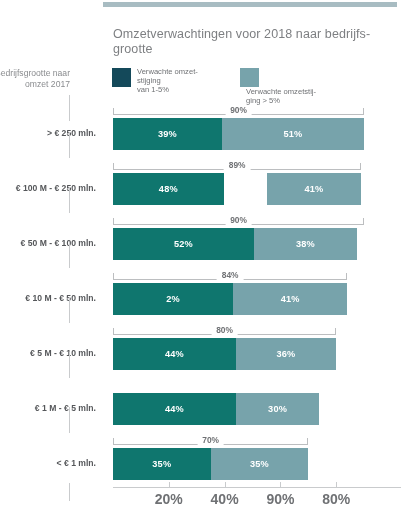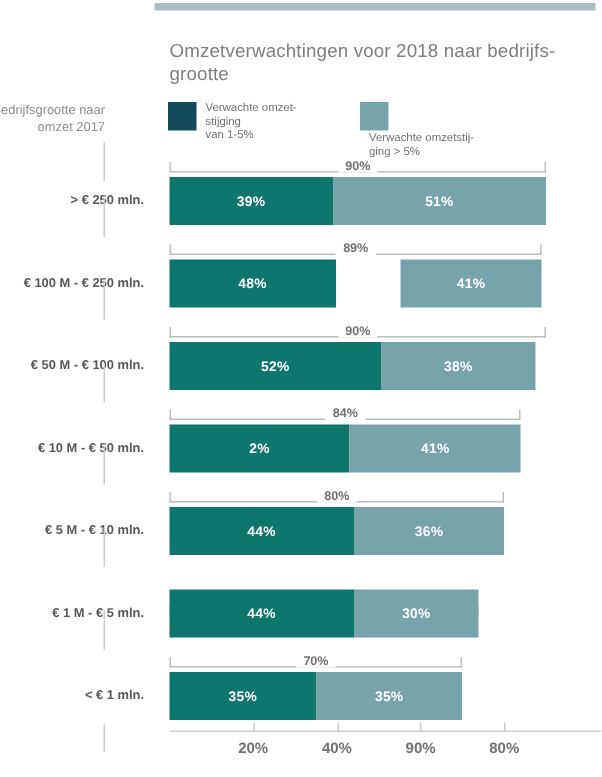--- a/index.html
+++ b/index.html
@@ -190,21 +190,21 @@
     position: absolute;
     top: 482px;
     width: 1px;
     height: 6px;
     background: #c9cbcd;
   }
   .xlabel {
     position: absolute;
     top: 494px;
     transform: translateX(-50%);
-    font-size: 10px;
+    font-size: 14px;
     line-height: 11px;
     color: #6f7174;
     font-weight: 700;
     white-space: nowrap;
   }
 </style>
 </head>
 <body>
 
 <div class="top-rule"></div>

